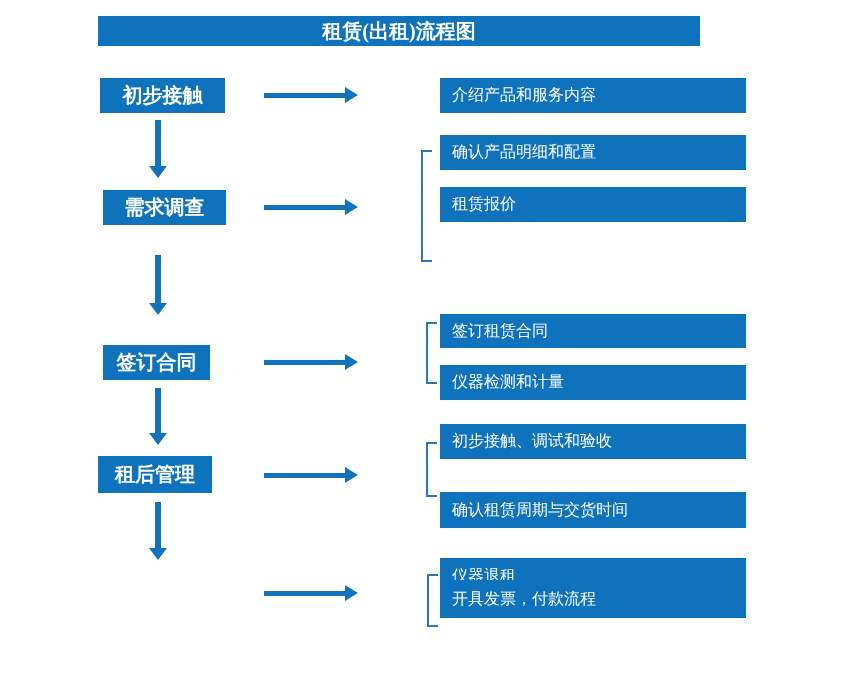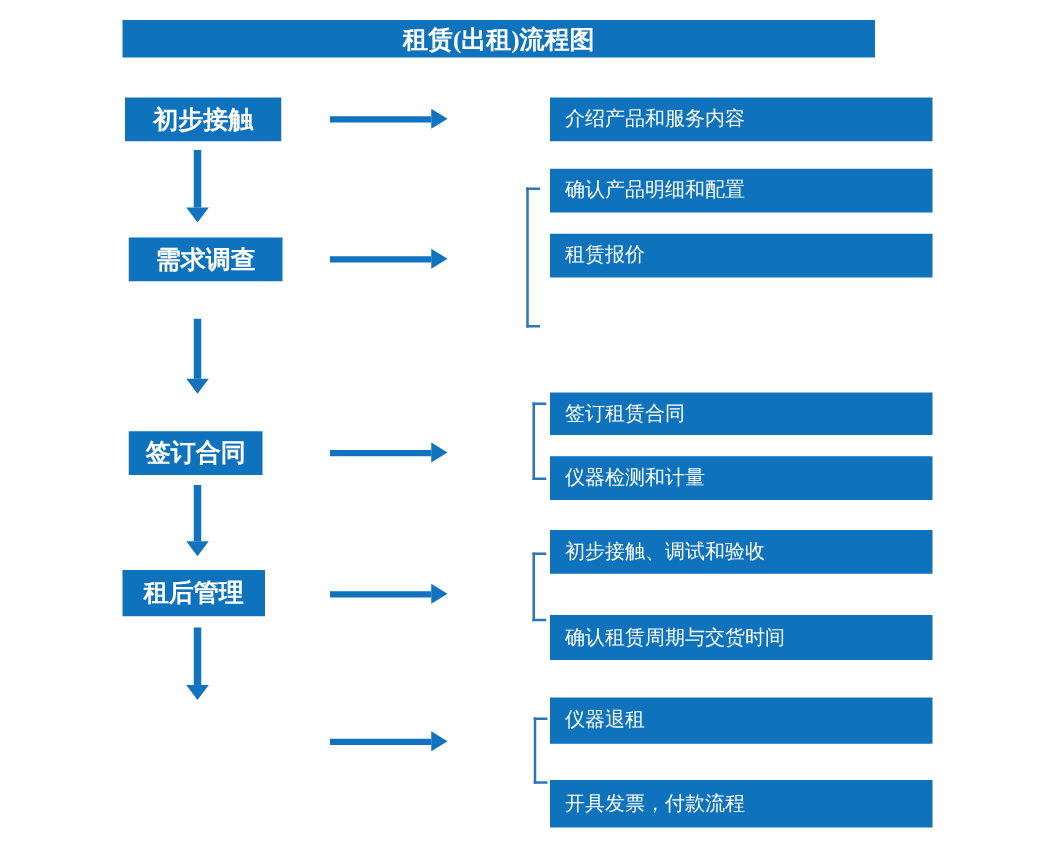--- a/index.html
+++ b/index.html
@@ -128,15 +128,15 @@
   <div class="bracket" style="left:427px;top:574px;height:53px"></div>
 
   <div class="rbox" style="top:78px">介绍产品和服务内容</div>
   <div class="rbox" style="top:135px">确认产品明细和配置</div>
   <div class="rbox" style="top:187px">租赁报价</div>
   <div class="rbox" style="top:365px">仪器检测和计量</div>
   <div class="rbox" style="top:314px;height:34px">签订租赁合同</div>
   <div class="rbox" style="top:424px">初步接触、调试和验收</div>
   <div class="rbox" style="top:492px;height:36px">确认租赁周期与交货时间</div>
   <div class="rbox" style="top:558px;height:37px">仪器退租</div>
-  <div class="rbox" style="top:624px;height:38px">开具发票，付款流程</div>
+  <div class="rbox" style="top:580px;height:38px">开具发票，付款流程</div>
 
 </div>
 
 </body></html>

